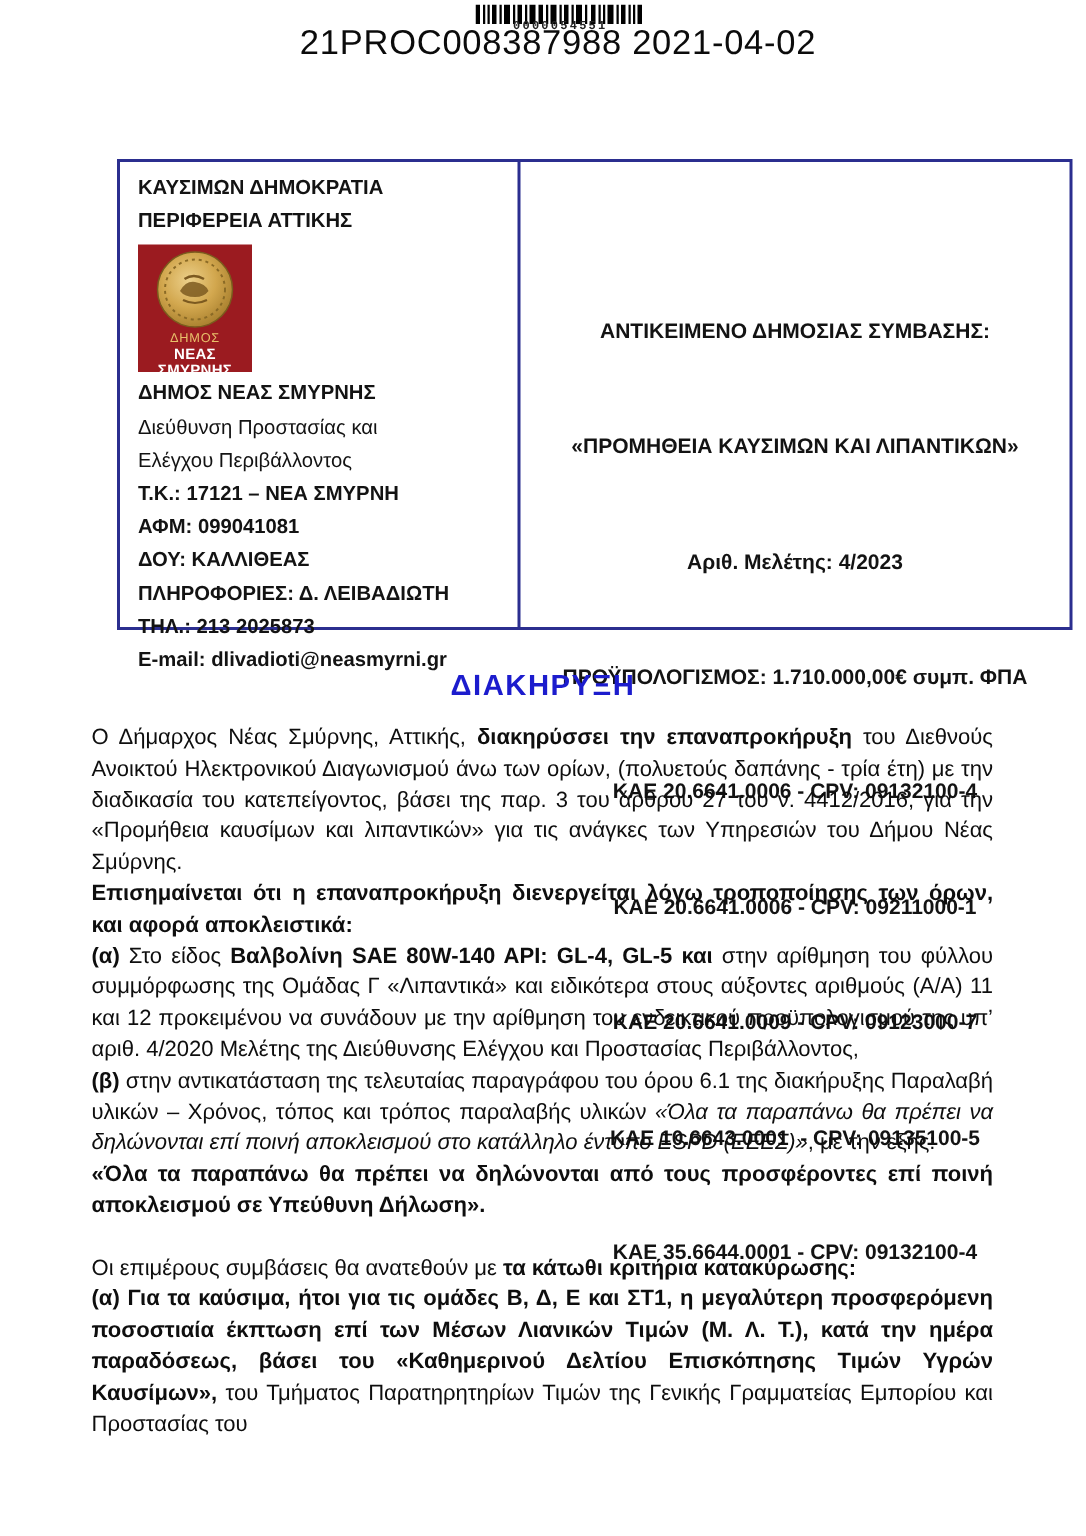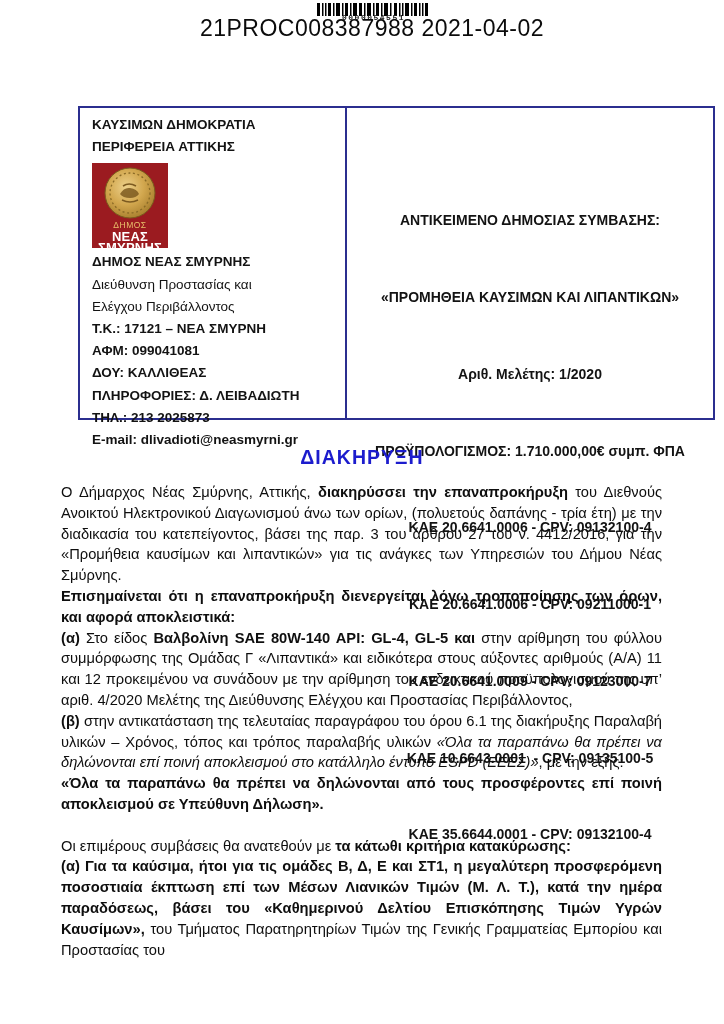--- a/index.html
+++ b/index.html
@@ -45,21 +45,21 @@
     position:relative;width:76px;height:85px;background:var(--logo_red);
     margin:5px 0 3px 0;
   }
   .logo-coin{position:absolute;left:11px;top:3px;}
   .logo-demos{
     position:absolute;left:0;right:0;top:57px;text-align:center;
     color:#e8c06a;font-size:8.5px;letter-spacing:.5px;font-weight:normal;line-height:10px;
   }
   .logo-neas{
     position:absolute;left:0;right:0;top:68px;text-align:center;
-    color:#ffffff;font-size:13px;font-weight:bold;letter-spacing:.2px;line-height:11px;
+    color:#ffffff;font-size:10px;font-weight:bold;letter-spacing:.2px;line-height:11px;
   }
   
   .doc-title{
     position:absolute;left:0;right:0;top:446px;text-align:center;
     font-size:19.5px;font-weight:bold;letter-spacing:1px;color:var(--title_blue);
   }
   .body-text{
     position:absolute;left:61px;top:482px;width:601px;
     font-size:14.7px;line-height:20.8px;text-align:justify;color:#0e0e0e;
   }
@@ -157,21 +157,21 @@
       <div class="hd">ΑΦΜ: 099041081</div>
       <div class="hd">ΔΟΥ: ΚΑΛΛΙΘΕΑΣ</div>
       <div class="hd">ΠΛΗΡΟΦΟΡΙΕΣ: Δ. ΛΕΙΒΑΔΙΩΤΗ</div>
       <div class="hd">ΤΗΛ.: 213 2025873</div>
       <div class="hd">E-mail: dlivadioti@neasmyrni.gr</div>
     </div>
 
     <div class="cell-right">
       <div>ΑΝΤΙΚΕΙΜΕΝΟ ΔΗΜΟΣΙΑΣ ΣΥΜΒΑΣΗΣ:</div>
       <div>«ΠΡΟΜΗΘΕΙΑ ΚΑΥΣΙΜΩΝ ΚΑΙ ΛΙΠΑΝΤΙΚΩΝ»</div>
-      <div>Αριθ. Μελέτης: 1/2020</div>
+      <div>Αριθ. Μελέτης: 4/2023</div>
       <div>ΠΡΟΫΠΟΛΟΓΙΣΜΟΣ: 1.710.000,00€ συμπ. ΦΠΑ</div>
       <div>ΚΑΕ 20.6641.0006 - CPV: 09132100-4</div>
       <div>ΚΑΕ 20.6641.0006 - CPV: 09211000-1</div>
       <div>ΚΑΕ 20.6641.0009 - CPV: 09123000-7</div>
       <div>ΚΑΕ 10.6643.0001  - CPV: 09135100-5</div>
       <div>ΚΑΕ 35.6644.0001 - CPV: 09132100-4</div>
     </div>
   </div>
 
   <div class="doc-title">ΔΙΑΚΗΡΥΞΗ</div>

